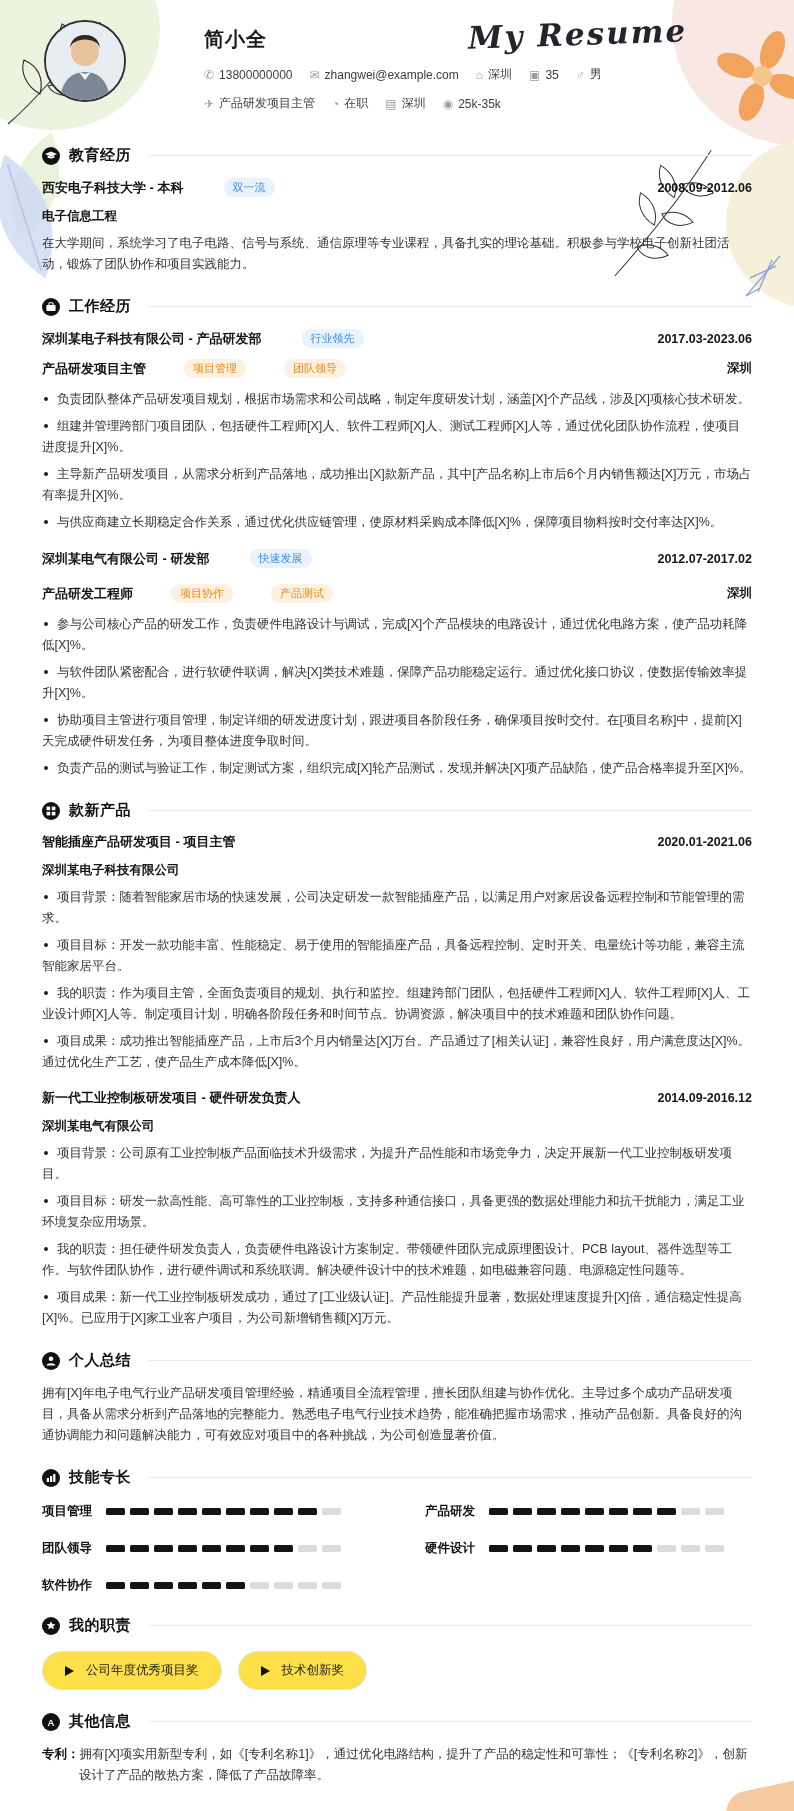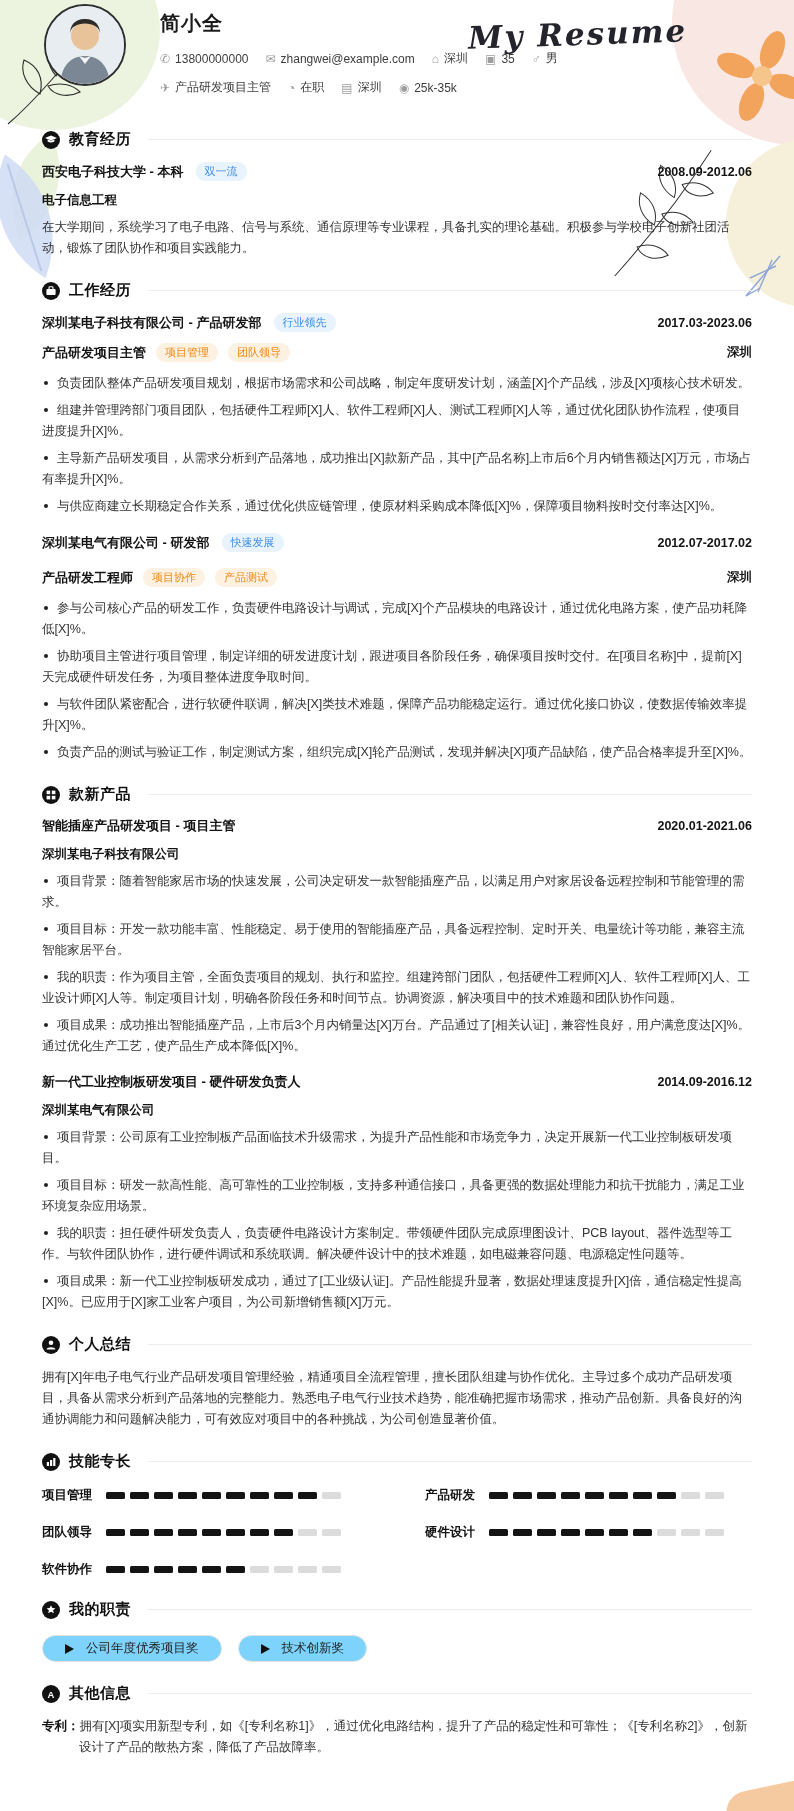--- a/index.html
+++ b/index.html
@@ -15,57 +15,57 @@
   .branch-tl { left:2px; top:8px; }
   .leaf-green-l { left:-6px; top:126px; transform:rotate(18deg); }
   .leaf-blue-l { left:-20px; top:148px; transform:rotate(-16deg); }
   .branch-r { left:612px; top:138px; transform:rotate(8deg); }
   .flower-or { left:714px; top:28px; transform:rotate(22deg); }
   .sketch-blue { left:740px; top:248px; }
 
   
   .content { position:relative; z-index:2; padding:0 42px; }
 
-  header { display:flex; padding-top:4px; position:relative; }
+  header { display:flex; padding-top:20px; position:relative;gap:44px; }
   .avatar { width:82px; height:82px; border-radius:50%; border:2px solid #2e2e2e; overflow:hidden; flex:0 0 auto; margin-left:2px; background:#dfe7ee; }
   .head-main { margin-left:34px; padding-top:4px; }
   h1 { font-size:20px; font-weight:700; color:#1b1b1b; margin:2px 0 13px; letter-spacing:1px; }
   .contact-row { display:flex; align-items:center; gap:17px; font-size:12px; color:#3d3d3d; margin-bottom:12px; white-space:nowrap; }
   .ci { display:inline-flex; align-items:center; gap:5px; }
   .ci-icon { color:#9d9d9d; font-size:12px; }
   .watermark { position:absolute; left:426px; top:16px; font-family:"DejaVu Serif",serif; font-style:italic; font-weight:700; font-size:31px; color:#24242c; letter-spacing:2px; transform:rotate(-2deg); }
 
   section { margin-top:22px; }
   .sec-head { display:flex; align-items:center; gap:9px; margin-bottom:13px; }
   .sec-head h2 { font-size:15px; font-weight:700; color:#111; letter-spacing:0.5px; }
   .rule { flex:1; height:1px; background:#ececec; margin-left:8px; }
   .sec-icon { width:18px; height:18px; flex:0 0 auto; }
 
   .entry-head { display:flex; justify-content:space-between; align-items:center; margin:13px 0 11px; }
-  .eh-left { display:flex; align-items:center; }
+  .eh-left { display:flex; align-items:center;gap:28px; }
   .entry-title { font-size:13px; font-weight:700; color:#141414; }
   .badge { font-size:11px; padding:2px 9px; border-radius:9px; margin-left:12px;text-align:center; }
   .badge.blue { color:#3b8de8; background:#e9f3fd; }
   .badge.orange { color:#f0850f; background:#fdf2e2; margin-left:10px; }
   .date { font-size:12.5px; font-weight:700; color:#141414; }
   .subrow { font-size:12.5px; font-weight:700; color:#141414; margin:0 0 8px; }
   .para { font-size:12.5px; color:#333; line-height:1.68; margin:6px 0 0; }
   .bullet { font-size:12.5px; color:#333; line-height:1.68; margin:6px 0 0; }
   .dot { display:inline-block; width:4px; height:4px; background:#222; border-radius:50%; vertical-align:2.5px; margin:0 9px 0 2px; }
   .job + .job, .proj + .proj { margin-top:16px; }
 
   .skill-grid { display:grid; grid-template-columns:1fr 1fr; column-gap:56px; row-gap:20px; margin-top:16px; }
   .skill-row { display:flex; align-items:center; }
   .skill-name { font-size:12.5px; font-weight:700; color:#141414; width:64px; flex:0 0 auto; }
   .skill-bar { display:flex; gap:5px; }
   .seg { width:19px; height:7px; border-radius:1.5px; background:#dcdcdc; }
   .seg.fill { background:#141414; }
 
   .pill-row { display:flex; gap:16px; margin-top:16px; }
-  .pill { display:inline-flex; align-items:center; gap:12px; border:1px solid #e3e3e3; border-radius:24px; padding:4px 22px; background:#7dd3fc; cursor:pointer; }
+  .pill { display:inline-flex; align-items:center; gap:12px; border:1px solid #e3e3e3; border-radius:24px; padding:10px 22px; background:#fde047; cursor:pointer; }
   .pill-label { font-size:12.5px; color:#222; }
   .play { width:0; height:0; border-left:9px solid #111; border-top:5.5px solid transparent; border-bottom:5.5px solid transparent; }
 
   .patent { font-size:12.5px; color:#333; line-height:1.68; margin-top:4px; padding-left:37px; text-indent:-37px; }
   .patent b { font-weight:700; color:#141414; }
 </style>
 </head>
 <body>
 
 <div class="page">
@@ -241,22 +241,22 @@
         </div>
         <div class="entry-head" style="margin-top:16px;">
           <div class="eh-left">
             <span class="entry-title">产品研发工程师</span>
             <span class="badge orange">项目协作</span>
             <span class="badge orange">产品测试</span>
           </div>
           <span class="date">深圳</span>
         </div>
         <p class="bullet"><span class="dot"></span><span>参与公司核心产品的研发工作，负责硬件电路设计与调试，完成[X]个产品模块的电路设计，通过优化电路方案，使产品功耗降低[X]%。</span></p>
+        <p class="bullet"><span class="dot"></span><span>与软件团队紧密配合，进行软硬件联调，解决[X]类技术难题，保障产品功能稳定运行。通过优化接口协议，使数据传输效率提升[X]%。</span></p>
         <p class="bullet"><span class="dot"></span><span>协助项目主管进行项目管理，制定详细的研发进度计划，跟进项目各阶段任务，确保项目按时交付。在[项目名称]中，提前[X]天完成硬件研发任务，为项目整体进度争取时间。</span></p>
-        <p class="bullet"><span class="dot"></span><span>与软件团队紧密配合，进行软硬件联调，解决[X]类技术难题，保障产品功能稳定运行。通过优化接口协议，使数据传输效率提升[X]%。</span></p>
         <p class="bullet"><span class="dot"></span><span>负责产品的测试与验证工作，制定测试方案，组织完成[X]轮产品测试，发现并解决[X]项产品缺陷，使产品合格率提升至[X]%。</span></p>
       </div>
     </section>
 
     <section>
       <div class="sec-head">
         <svg class="sec-icon" viewBox="0 0 18 18">
             <circle cx="9" cy="9" r="9" fill="#111"></circle>
             <rect x="4.6" y="4.6" width="3.6" height="3.6" fill="#fff"></rect>
             <rect x="9.8" y="4.6" width="3.6" height="3.6" fill="#fff"></rect>

